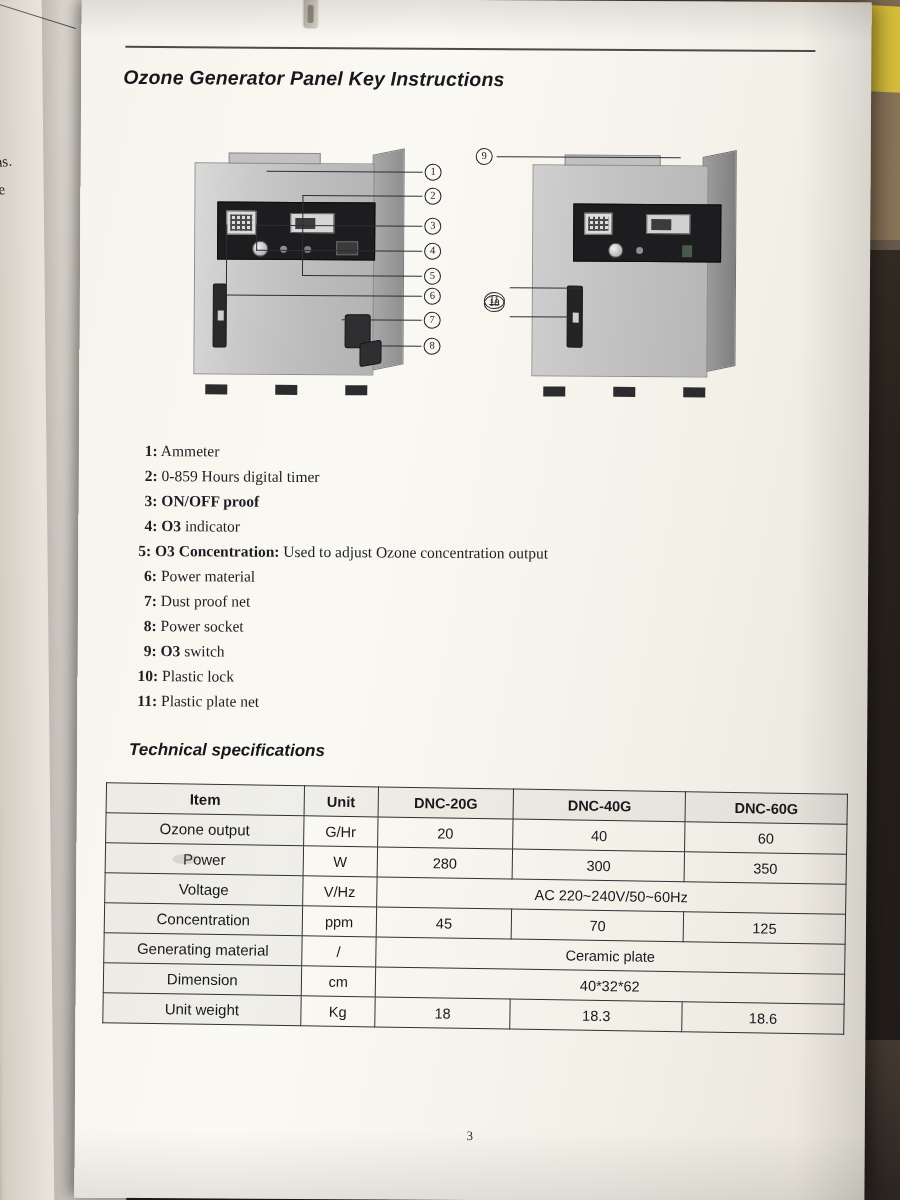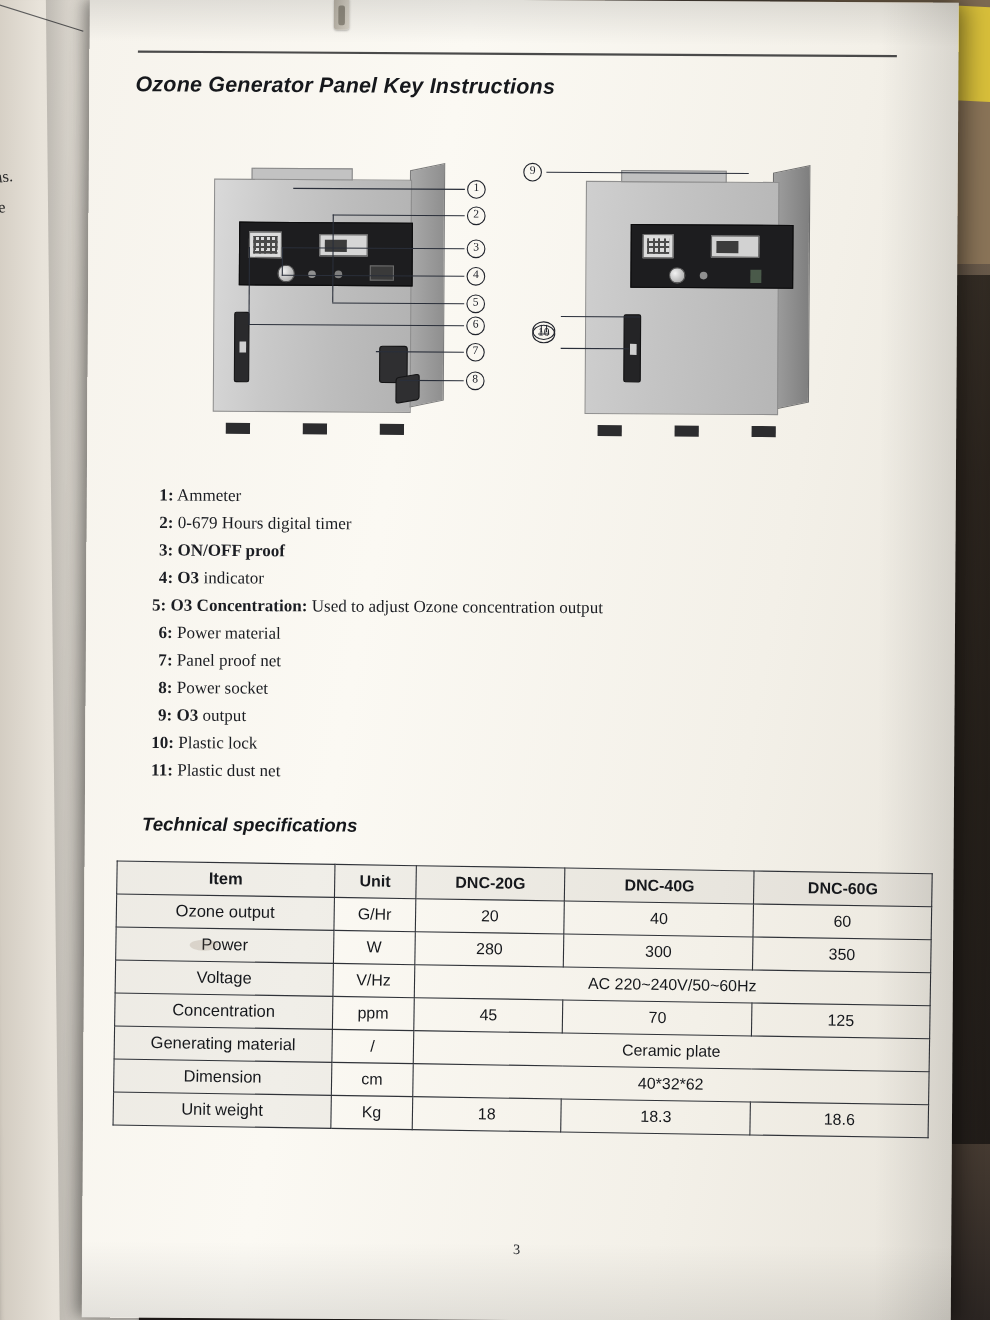--- a/index.html
+++ b/index.html
@@ -348,57 +348,57 @@
       <div class="cal wide" style="left:378px;top:172px;text-decoration:underline;">11</div>
     </div>
 
     <div class="keylist">
       <div class="keyrow k-indent-1">
         <span class="num">1:</span>
         <span>Ammeter</span>
       </div>
       <div class="keyrow k-indent-1">
         <span class="num">2:</span>
-        <span>0-679 Hours digital timer</span>
+        <span>0-859 Hours digital timer</span>
       </div>
       <div class="keyrow k-indent-1">
         <span class="num">3:</span>
         <b>ON/OFF proof</b>
       </div>
       <div class="keyrow k-indent-1">
         <span class="num">4:</span>
         <b>O3</b><span> indicator</span>
       </div>
       <div class="keyrow k-indent-0">
         <span class="num">5:</span>
         <b>O3 Concentration:</b><span> Used to adjust Ozone concentration output</span>
       </div>
       <div class="keyrow k-indent-1">
         <span class="num">6:</span>
         <span>Power material</span>
       </div>
       <div class="keyrow k-indent-1">
         <span class="num">7:</span>
-        <span>Panel proof net</span>
+        <span>Dust proof net</span>
       </div>
       <div class="keyrow k-indent-1">
         <span class="num">8:</span>
         <span>Power socket</span>
       </div>
       <div class="keyrow k-indent-1">
         <span class="num">9:</span>
-        <b>O3</b><span> output</span>
+        <b>O3</b><span> switch</span>
       </div>
       <div class="keyrow k-indent-0">
         <span class="num">10:</span>
         <span>Plastic lock</span>
       </div>
       <div class="keyrow k-indent-0">
         <span class="num">11:</span>
-        <span>Plastic dust net</span>
+        <span>Plastic plate net</span>
       </div>
     </div>
 
     <h2 class="specs">Technical specifications</h2>
 
     <table class="spec">
       <tbody>
           <tr class="head">
         <td class="item itemhead c-item">Item</td>
         <td class="c-unit">Unit</td>

